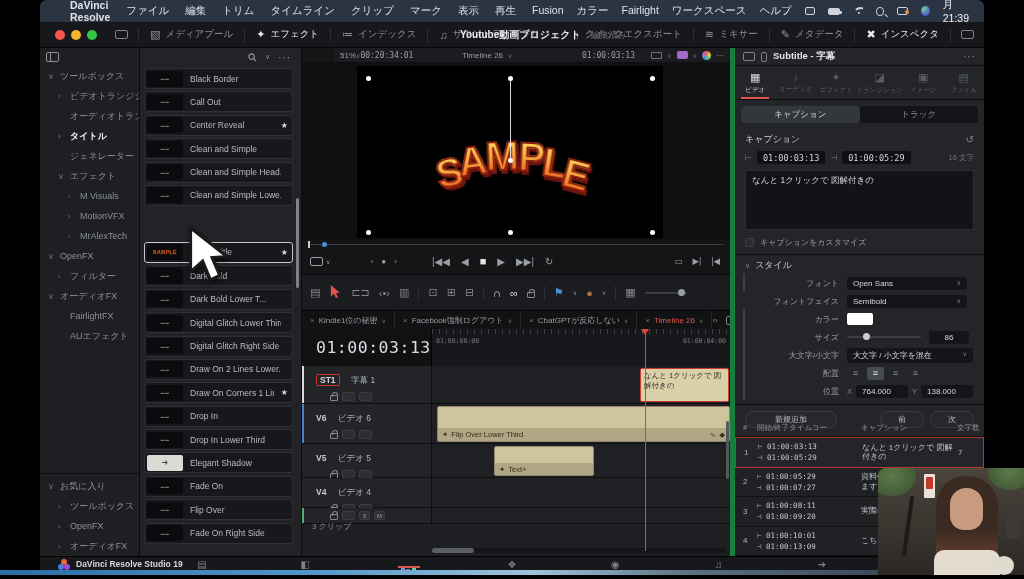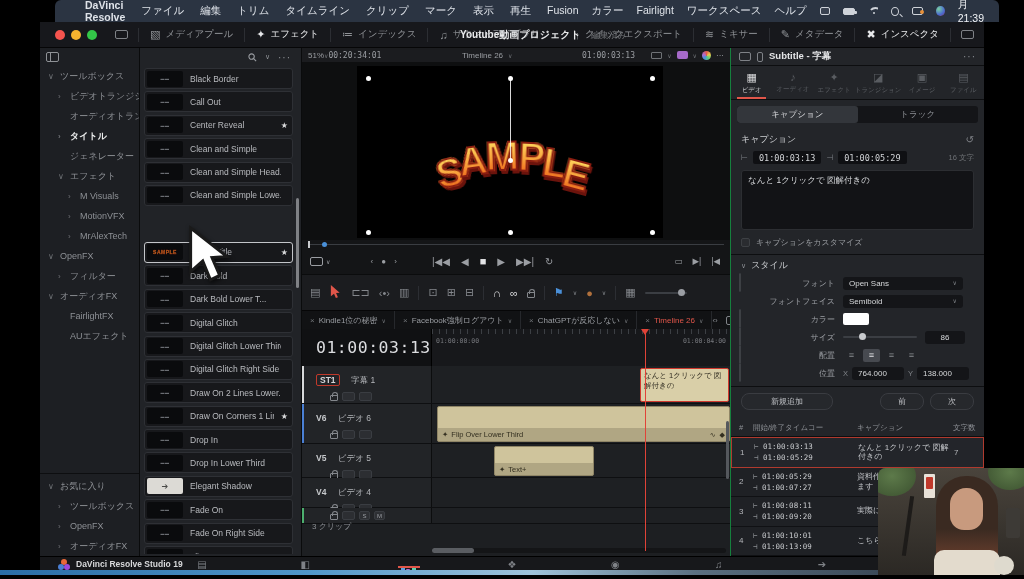--- a/index.html
+++ b/index.html
@@ -2,21 +2,21 @@
 <html><head>
 <meta charset="utf-8">
 <style>
   *{margin:0;padding:0;box-sizing:border-box;}
   html,body{width:1024px;height:579px;background:#000;overflow:hidden;}
   body{font-family:"Liberation Sans","DejaVu Sans",sans-serif;color:#c9cbce;-webkit-font-smoothing:antialiased;}
   .mono{font-family:"DejaVu Sans Mono",monospace;}
   #stage{position:relative;width:1024px;height:579px;background:#000;overflow:hidden;}
 
   
-  #menubar{position:absolute;left:40px;top:0;width:944px;height:22px;background:#2b3442;display:flex;align-items:center;font-size:10.5px;color:#dfe3e9;border-radius:6px 6px 0 0;margin-left:15px;}
+  #menubar{position:absolute;left:40px;top:0;width:944px;height:22px;background:#2b3442;display:flex;align-items:center;font-size:10.5px;color:#dfe3e9;border-radius:6px 6px 0 0;}
   #menubar .apple{margin:0 14px 0 16px;font-size:12px;}
   #menubar .appname{font-weight:bold;margin-right:16px;}
   .menu-item{margin-right:16px;white-space:nowrap;}
   #menubar-right{margin-left:auto;display:flex;align-items:center;gap:13px;padding-right:12px;}
   #menubar-right .menu-item{margin:0;}
   .status-ico{display:inline-block;position:relative;}
   .ico-screen{width:11px;height:8px;border:1px solid #cfd3d9;border-radius:2px;background:#3a4250;}
   .ico-batt{width:14px;height:7px;border:1px solid #cfd3d9;border-radius:2px;background:#cfd3d9;}
   .ico-batt:after{content:"";position:absolute;right:-3px;top:2px;width:2px;height:3px;background:#cfd3d9;border-radius:0 1px 1px 0;}
   .ico-wifi{width:11px;height:8px;overflow:hidden;}
@@ -70,21 +70,21 @@
   .fx-thumb .tinytext{font-size:4px;color:#6a6d72;letter-spacing:.5px;}
   .fx-card.light .fx-thumb{background:#dcdad5;}
   .fx-card.light .tinytext{color:#4a4a48;font-size:8px;}
   .fx-card.comic .tinytext{color:#f08a2a;font-weight:bold;font-size:5px;-webkit-text-stroke:.3px #8a2a10;}
   .fx-label{font-size:8.5px;color:#b9bbbf;white-space:nowrap;overflow:hidden;flex:1;}
   .fx-star{font-size:8px;color:#d8d9db;flex:none;}
   #fx-scroll{position:absolute;right:2px;top:150px;width:3px;height:90px;background:#97999d;border-radius:2px;opacity:.8;}
 
   
   #viewer{position:absolute;left:262px;top:26px;width:428px;height:262px;background:#141517;}
-  #viewer-head{height:14px;display:flex;align-items:center;font-size:8px;color:#9b9ea3;padding:0 6px;background:#1b1c1f;}
+  #viewer-head{height:14px;display:flex;align-items:center;font-size:8px;color:#9b9ea3;padding:0 6px;background:#1b1c1f;margin-left:32px;}
   #viewer-head .chev{font-size:6px;color:#6f7276;}
   #viewer-head .mid{position:absolute;left:160px;display:flex;gap:5px;align-items:center;}
   #viewer-head .tc2{position:absolute;left:280px;}
   #viewer-head .icons{margin-left:auto;display:flex;align-items:center;gap:5px;}
   .vh-cam{width:11px;height:7px;border:1px solid #6f7276;border-radius:1px;}
   .vh-lut{width:11px;height:8px;background:#a66ac9;border-radius:2px;}
   .vh-wheel{width:9px;height:9px;border-radius:50%;background:conic-gradient(#e05a4e,#e8c84a,#5ad07a,#4a90d9,#b06ad0,#e05a4e);}
   #canvas{position:absolute;left:0;top:14px;width:428px;height:178px;background:#0e0f10;overflow:hidden;}
   #vframe{position:absolute;left:55px;top:4px;width:306px;height:172px;background:#000;}
   #sample-wrap{position:absolute;left:100px;top:48px;width:220px;height:80px;display:flex;align-items:flex-end;justify-content:center;}
@@ -148,21 +148,21 @@
   .clip .band .ric{margin-left:auto;display:flex;gap:4px;font-size:7px;}
   #clip-sub{left:338px;top:2px;width:89px;height:34px;background:#d9cfa8;border:1.5px solid #d0392e;font-size:7.5px;color:#2f2b20;padding:2px 3px;line-height:1.3;z-index:3;}
   #playhead{position:absolute;left:343px;top:18px;width:1px;height:222px;background:#e04338;z-index:6;}
   #playhead:before{content:"";position:absolute;left:-4px;top:0;border-left:4.5px solid transparent;border-right:4.5px solid transparent;border-top:6px solid #e04338;}
   #clipcount{position:absolute;left:10px;top:155px;font-size:8px;color:#8b8e93;}
   #hscroll{position:absolute;left:130px;bottom:4px;right:4px;height:5px;background:#141517;border-radius:3px;}
   #hscroll .thumb{position:absolute;left:0;width:42px;height:5px;background:#5a5d62;border-radius:3px;}
   #tl-vscroll{position:absolute;right:1px;top:110px;width:3px;height:58px;background:#55585d;border-radius:2px;z-index:7;}
 
   
-  #inspector{position:absolute;left:690px;top:26px;width:254px;height:508px;background:#232529;border-left:1px solid #15803d;overflow:hidden;}
+  #inspector{position:absolute;left:690px;top:26px;width:254px;height:508px;background:#232529;border-left:5px solid #15803d;overflow:hidden;}
   #insp-head{height:18px;display:flex;align-items:center;gap:6px;padding:0 8px;border-bottom:1px solid #0d0e10;}
   #insp-head .t{font-size:9.5px;font-weight:bold;color:#e4e5e7;}
   #insp-head .dots{margin-left:auto;color:#8a8d92;font-size:10px;letter-spacing:1px;}
   .mini-ic{width:12px;height:9px;border:1px solid #7f8287;border-radius:2px;}
   .mini-ic.ph{width:6px;height:10px;}
   #insp-tabs{height:34px;display:flex;border-bottom:1px solid #0d0e10;}
   .insp-tab{flex:1;display:flex;flex-direction:column;align-items:center;justify-content:center;gap:2px;position:relative;}
   .insp-tab .ig{font-size:11px;color:#595c61;}
   .insp-tab .il{font-size:6.5px;color:#595c61;white-space:nowrap;}
   .insp-tab.on .ig{color:#d8d9db;}
@@ -496,27 +496,20 @@
             <span class="fx-thumb">
               <span class="tinytext">▬▬</span>
             </span>
             <span class="fx-label">Dark Bold Lower T...</span>
             <span class="fx-star" style="visibility:hidden"></span>
           </div>
           <div class="fx-card">
             <span class="fx-thumb">
               <span class="tinytext">▬▬</span>
             </span>
-            <span class="fx-label">Digital Glitch</span>
-            <span class="fx-star" style="visibility:hidden"></span>
-          </div>
-          <div class="fx-card">
-            <span class="fx-thumb">
-              <span class="tinytext">▬▬</span>
-            </span>
             <span class="fx-label">Digital Glitch Lower Third</span>
             <span class="fx-star" style="visibility:hidden"></span>
           </div>
           <div class="fx-card">
             <span class="fx-thumb">
               <span class="tinytext">▬▬</span>
             </span>
             <span class="fx-label">Digital Glitch Right Side</span>
             <span class="fx-star" style="visibility:hidden"></span>
           </div>
@@ -559,28 +552,28 @@
             <span class="fx-thumb">
               <span class="tinytext">▬▬</span>
             </span>
             <span class="fx-label">Fade On</span>
             <span class="fx-star" style="visibility:hidden"></span>
           </div>
           <div class="fx-card">
             <span class="fx-thumb">
               <span class="tinytext">▬▬</span>
             </span>
+            <span class="fx-label">Flip Over</span>
+            <span class="fx-star" style="visibility:hidden"></span>
+          </div>
+          <div class="fx-card">
+            <span class="fx-thumb">
+              <span class="tinytext">▬▬</span>
+            </span>
             <span class="fx-label">Fade On Right Side</span>
-            <span class="fx-star" style="visibility:hidden"></span>
-          </div>
-          <div class="fx-card">
-            <span class="fx-thumb">
-              <span class="tinytext">▬▬</span>
-            </span>
-            <span class="fx-label">Flip Over</span>
             <span class="fx-star" style="visibility:hidden"></span>
           </div>
         </div>
       <div id="fx-scroll"></div>
     </div>
 
     <div id="viewer">
       <div id="viewer-head">
         <span>51%</span>
         <span class="chev">∨</span>
@@ -886,20 +879,28 @@
       <div class="srow">
         <span class="cbcol"><span class="cb"></span></span>
         <span class="lab">サイズ</span>
         <span class="slider">
             <span class="kn"></span>
           </span>
         <span class="valbox">86</span>
       </div>
       <div class="srow">
         <span class="cbcol"><span class="cb"></span></span>
+        <span class="lab">大文字/小文字</span>
+        <span class="dd" style="width:126px">
+            <span>大文字 / 小文字を混在</span>
+            <span class="chev">∨</span>
+          </span>
+      </div>
+      <div class="srow">
+        <span class="cbcol"><span class="cb"></span></span>
         <span class="lab">配置</span>
         <span class="alignbtn">≡</span>
         <span class="alignbtn on">≡</span>
         <span class="alignbtn">≡</span>
         <span class="alignbtn">≡</span>
       </div>
       <div class="srow">
         <span class="cbcol"><span class="cb"></span></span>
         <span class="lab">位置</span>
         <span class="xy">

